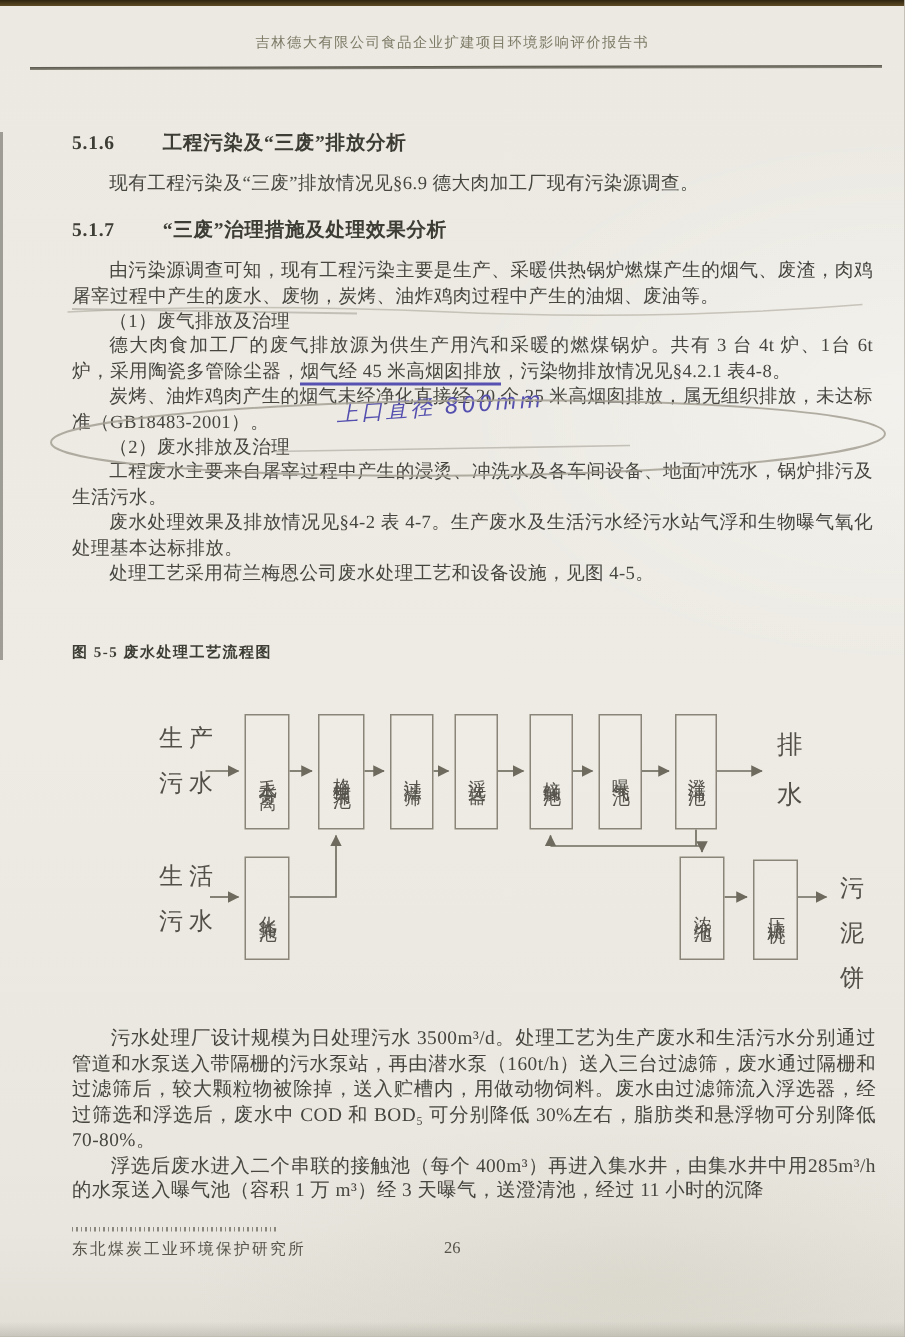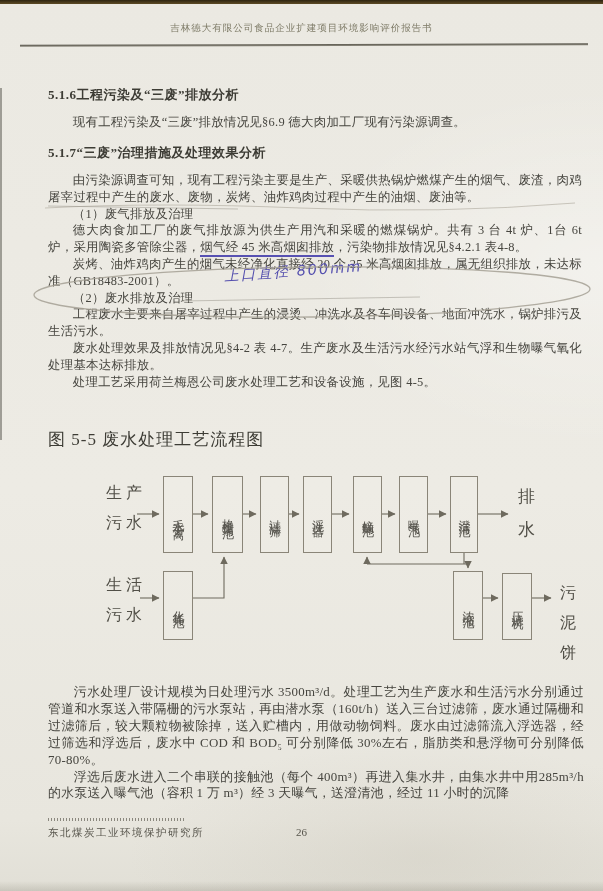--- a/index.html
+++ b/index.html
@@ -15,34 +15,34 @@
     background:linear-gradient(180deg,#2e2410,#5d4b25);}
   .left-edge{position:absolute;top:88px;left:0;width:2px;height:352px;
     background:rgba(95,93,85,.55);}
   .bottom-shade{position:absolute;left:0;bottom:0;width:603px;height:10px;
     background:linear-gradient(180deg,rgba(0,0,0,0),rgba(90,85,70,.18));}
   .header{position:absolute;top:22px;left:0;width:603px;text-align:center;
     font-size:9.5px;letter-spacing:1px;color:#7d7a66;}
   .header-rule{position:absolute;top:44px;left:20px;width:568px;height:2px;
     background:linear-gradient(180deg,#5a574d,#8a877c);transform:rotate(-0.15deg);}
   .heading{position:absolute;left:48px;font-size:13px;font-weight:bold;color:#3d3c35;letter-spacing:.5px;}
-  .heading .hnum{margin-right:0;}
+  .heading .hnum{margin-right:32px;}
   .h516{top:86px;}
   .h517{top:144px;}
   .para,.body-block p,.bottom-block p{
     margin:0;text-indent:2em;text-align:justify;letter-spacing:.3px;}
   .p1{position:absolute;top:114px;left:48px;width:534px;font-size:12.4px;line-height:17px;}
   .body-block{position:absolute;top:172px;left:48px;width:534px;
     font-size:12.4px;line-height:16.8px;}
   .ink-underline{border-bottom:2px solid #5751b2;padding-bottom:1px;}
   .handwriting{position:absolute;top:262px;left:224px;
     font-family:"DejaVu Sans", sans-serif;font-style:italic;
     font-size:14.5px;letter-spacing:2px;color:#544fae;transform:rotate(-4deg);}
   .pencil-marks{position:absolute;top:170px;left:0;pointer-events:none;}
-  .fig-caption{position:absolute;top:428px;left:48px;font-size:17px;font-weight:normal;color:#3d3c35;letter-spacing:1px;}
+  .fig-caption{position:absolute;top:428px;left:48px;font-size:10px;font-weight:bold;color:#3d3c35;letter-spacing:1px;}
   .diagram{position:absolute;top:458px;left:0;width:603px;height:232px;margin-left:40px;}
   .flow-lines{position:absolute;top:0;left:0;}
   .fbox{position:absolute;box-sizing:border-box;border:1px solid #8a8578;
     display:flex;align-items:center;justify-content:center;
     writing-mode:vertical-rl;text-orientation:upright;
     font-size:12px;letter-spacing:3px;color:#55534c;background:rgba(255,255,255,.06);}
   .b0{left:123px;top:18px;width:30px;height:77px;}
   .b1{left:172px;top:18px;width:31px;height:77px;}
   .b2{left:220px;top:18px;width:29px;height:77px;}
   .b3{left:263px;top:18px;width:29px;height:77px;}

